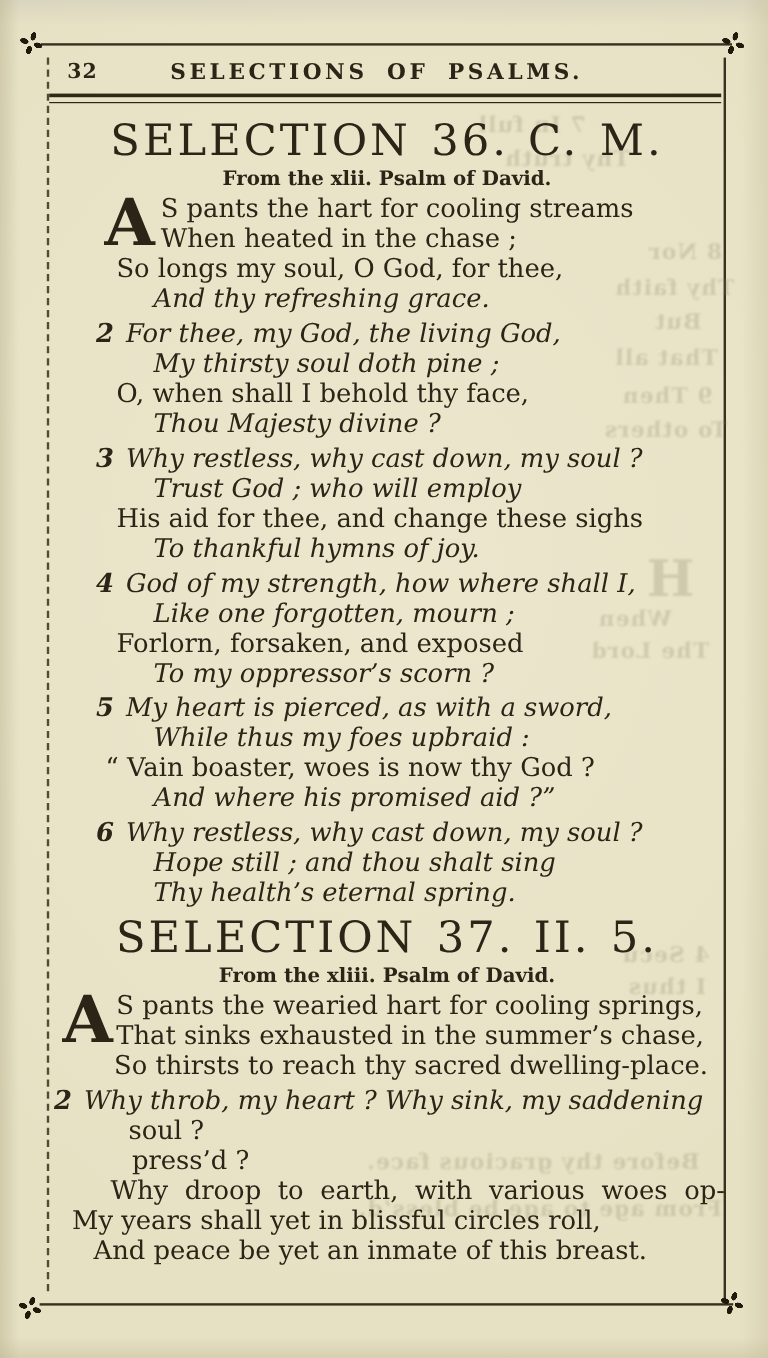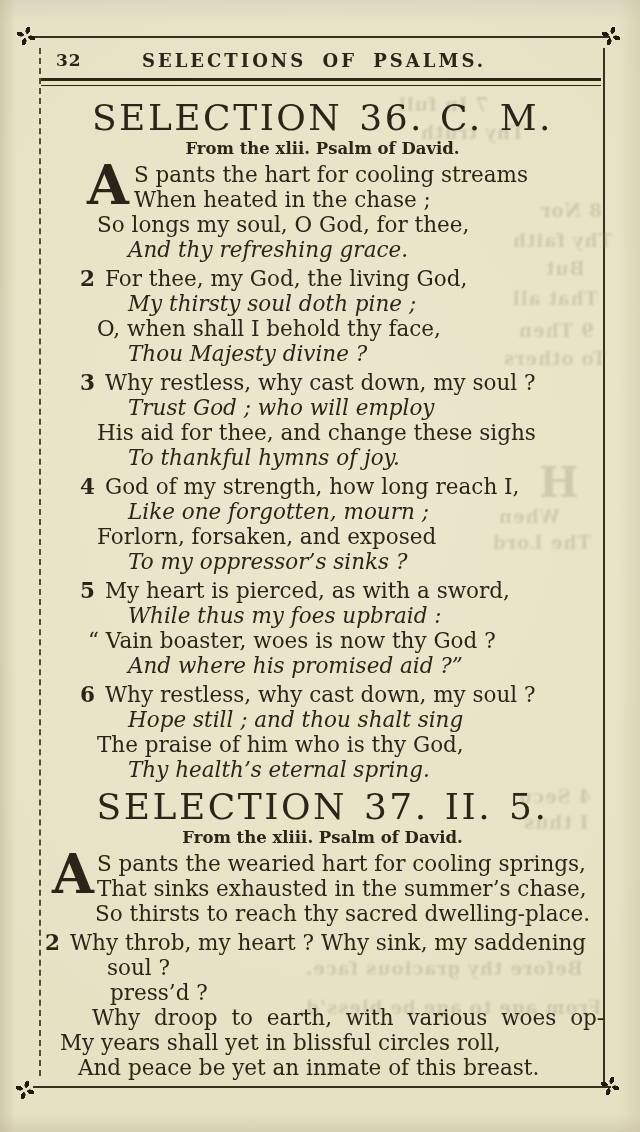--- a/index.html
+++ b/index.html
@@ -45,21 +45,21 @@
 
   
   .content{position:absolute;left:42px;top:97px;width:561px;z-index:2;}
   .sel-head{margin:0;text-align:center;font-weight:400;font-size:36px;
     letter-spacing:2.5px;word-spacing:3px;}
   .h-meter{margin-left:16px;}
   .source{text-align:center;font-weight:700;font-size:16.5px;margin:1px 0 4px;}
   .stanza{font-size:21.5px;line-height:25px;margin:0 0 4px;}
   .line{white-space:nowrap;}
   .vno{display:inline-block;width:25px;font-weight:700;}
-  .numline{padding-left:38px;}
+  .numline{padding-left:38px;font-style:italic;}
   .dc{float:left;font-weight:700;font-size:54px;line-height:46px;height:50px;margin-right:5px;}
   .s36 .dcwrap{padding-left:45px;}
   .s36 .l3{padding-left:55px;}
   .s36 .l3q{padding-left:46px;}
   .s36 .l4{padding-left:86px;font-style:italic;}
   .s37 .sel-head{margin-top:3px;}
   .s37 .dcwrap{padding-left:10px;}
   .s37 .dc{margin-right:3px;}
   .s37 .dl2{padding-left:12px;}
   .s37 .l3{padding-left:25px;}
@@ -140,37 +140,36 @@
     </div>
 
     <div class="stanza">
       <div class="line numline"><span class="vno">3</span><span>Why restless, why cast down, my soul ?</span></div>
       <div class="line l4">Trust God ; who will employ</div>
       <div class="line l3">His aid for thee, and change these sighs</div>
       <div class="line l4">To thankful hymns of joy.</div>
     </div>
 
     <div class="stanza">
-      <div class="line numline"><span class="vno">4</span><span>God of my strength, how long reach I,</span></div>
+      <div class="line numline"><span class="vno">4</span><span>God of my strength, how where shall I,</span></div>
       <div class="line l4">Like one forgotten, mourn ;</div>
       <div class="line l3">Forlorn, forsaken, and exposed</div>
-      <div class="line l4">To my oppressor’s sinks ?</div>
+      <div class="line l4">To my oppressor’s scorn ?</div>
     </div>
 
     <div class="stanza">
       <div class="line numline"><span class="vno">5</span><span>My heart is pierced, as with a sword,</span></div>
       <div class="line l4">While thus my foes upbraid :</div>
       <div class="line l3q">“ Vain boaster, woes is now thy God ?</div>
       <div class="line l4">And where his promised aid ?”</div>
     </div>
 
     <div class="stanza">
       <div class="line numline"><span class="vno">6</span><span>Why restless, why cast down, my soul ?</span></div>
       <div class="line l4">Hope still ; and thou shalt sing</div>
-      <div class="line l3">The praise of him who is thy God,</div>
       <div class="line l4">Thy health’s eternal spring.</div>
     </div>
   </section>
 
   <section class="s37">
     <h2 class="sel-head"><span>SELECTION 37.</span><span class="h-meter">II. 5.</span></h2>
     <div class="source">From the xliii. Psalm of David.</div>
 
     <div class="stanza">
       <div class="dcwrap">

